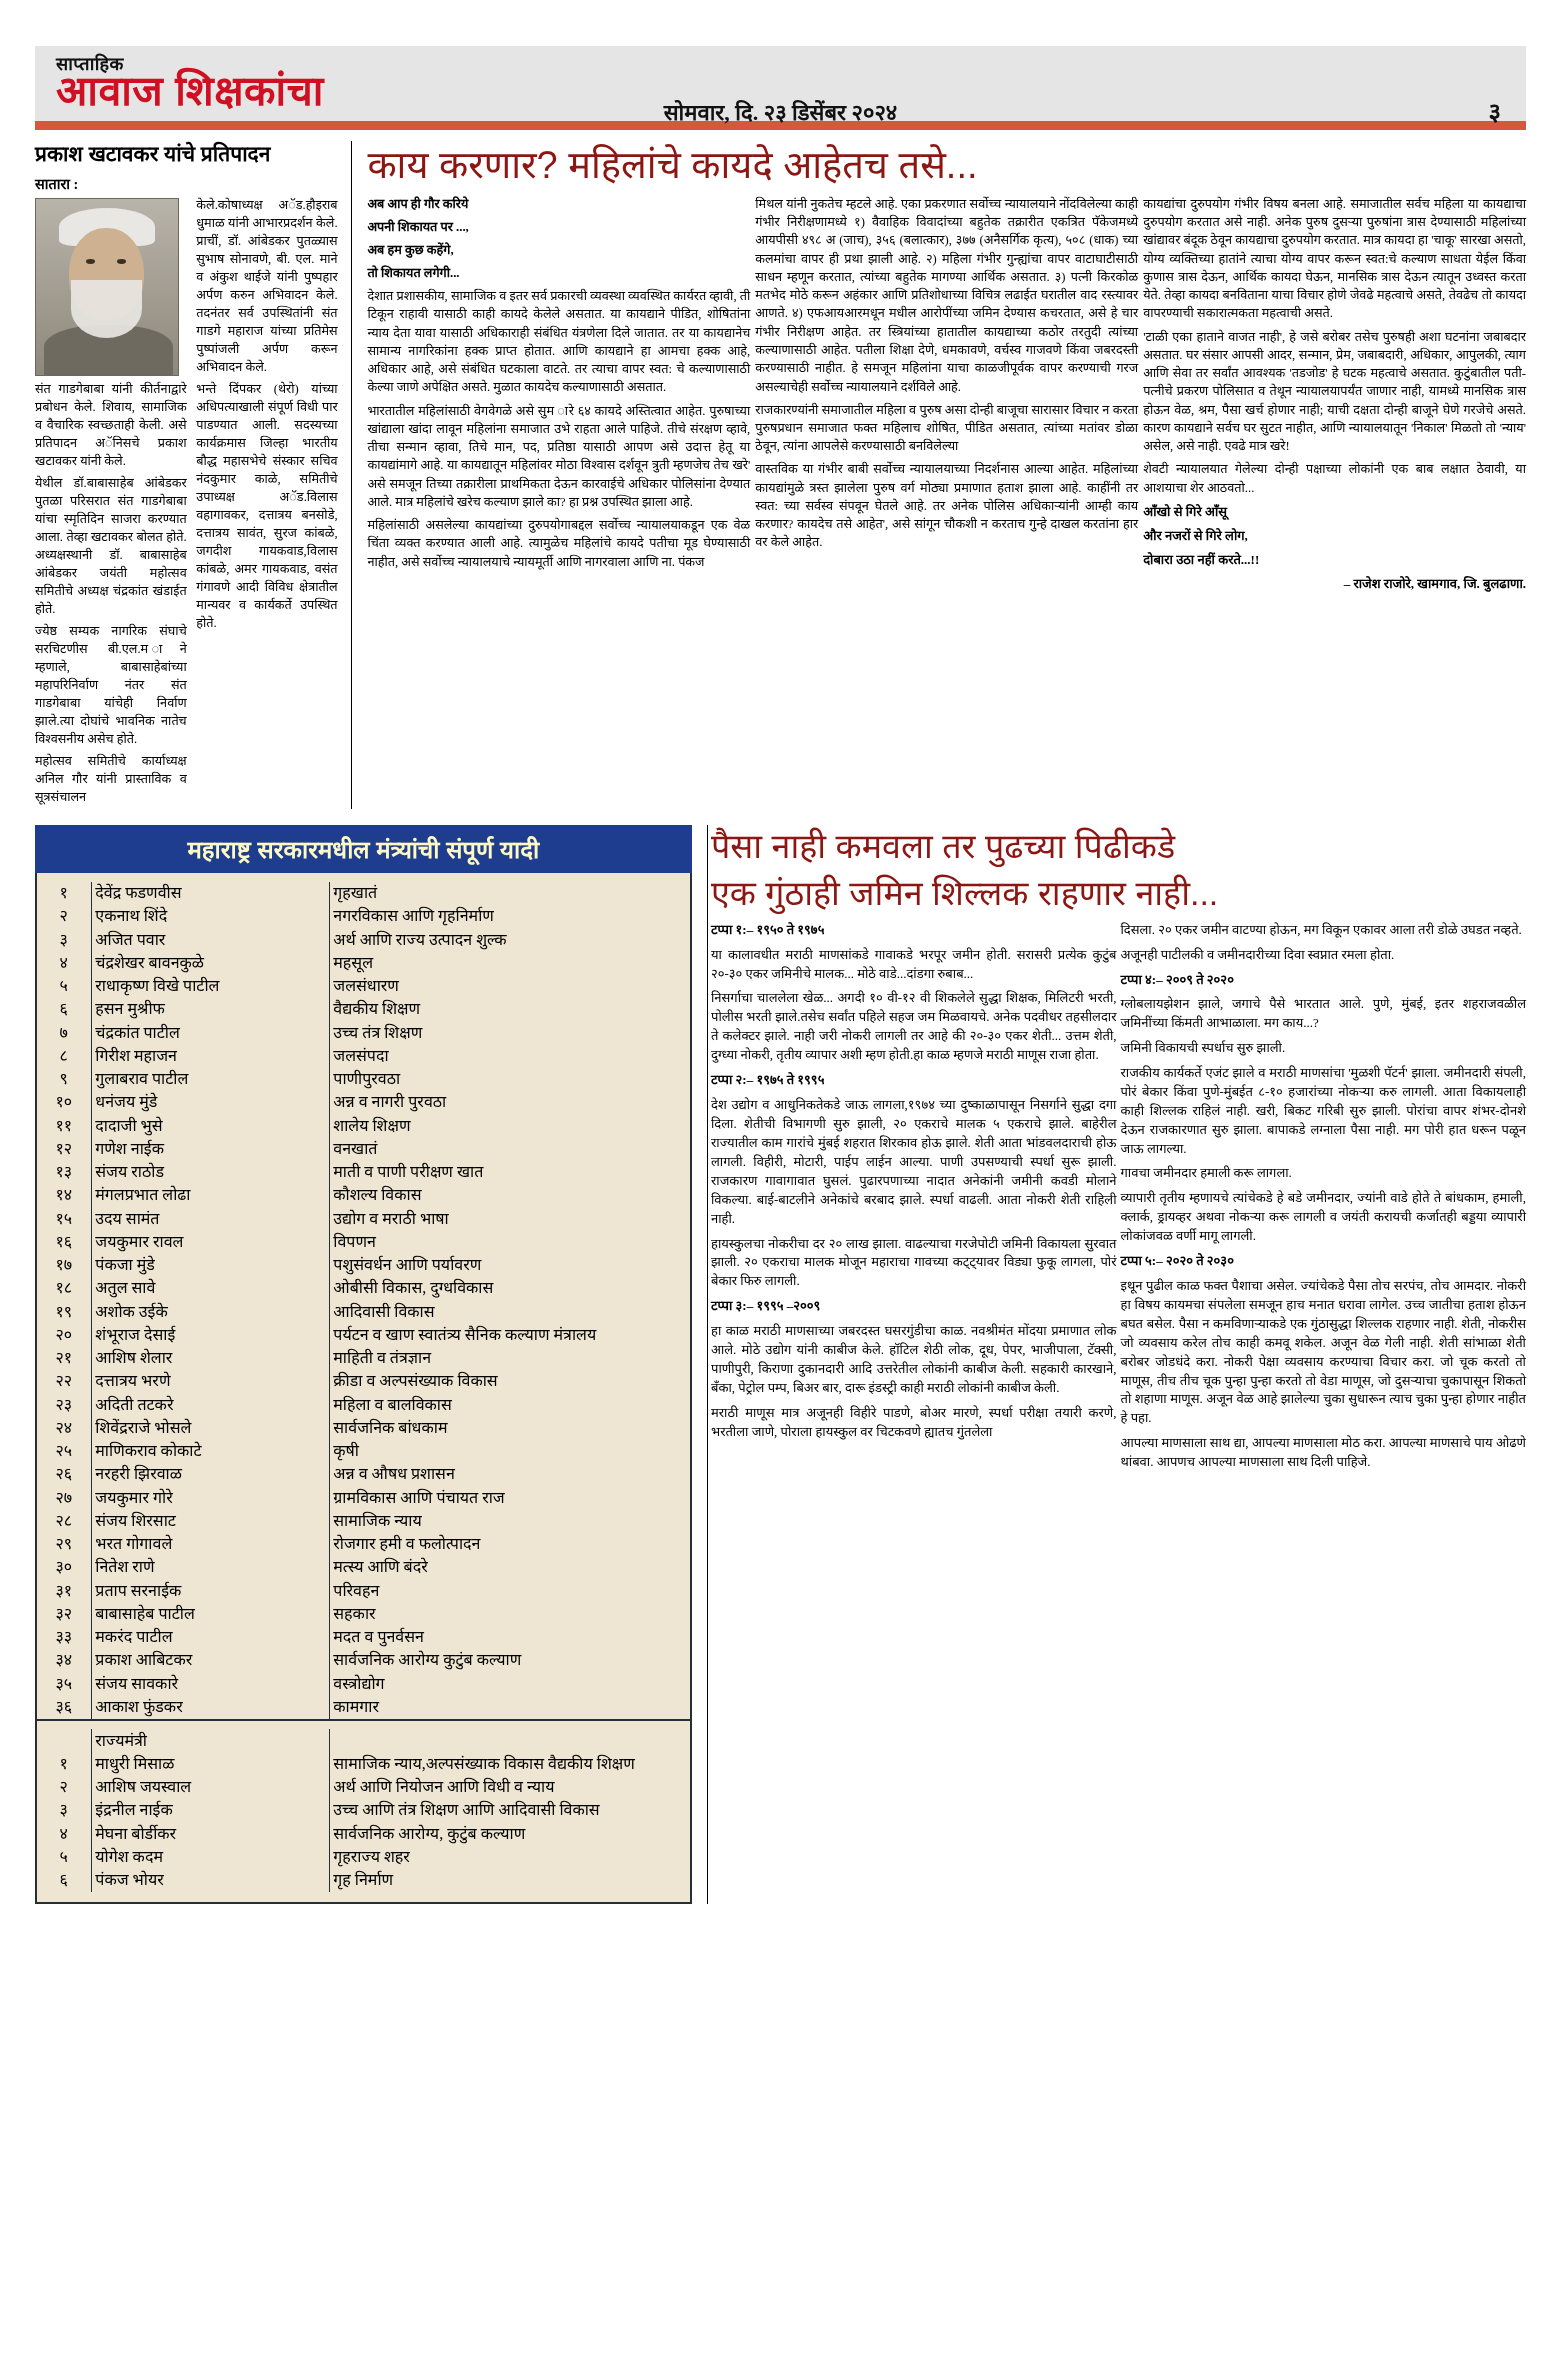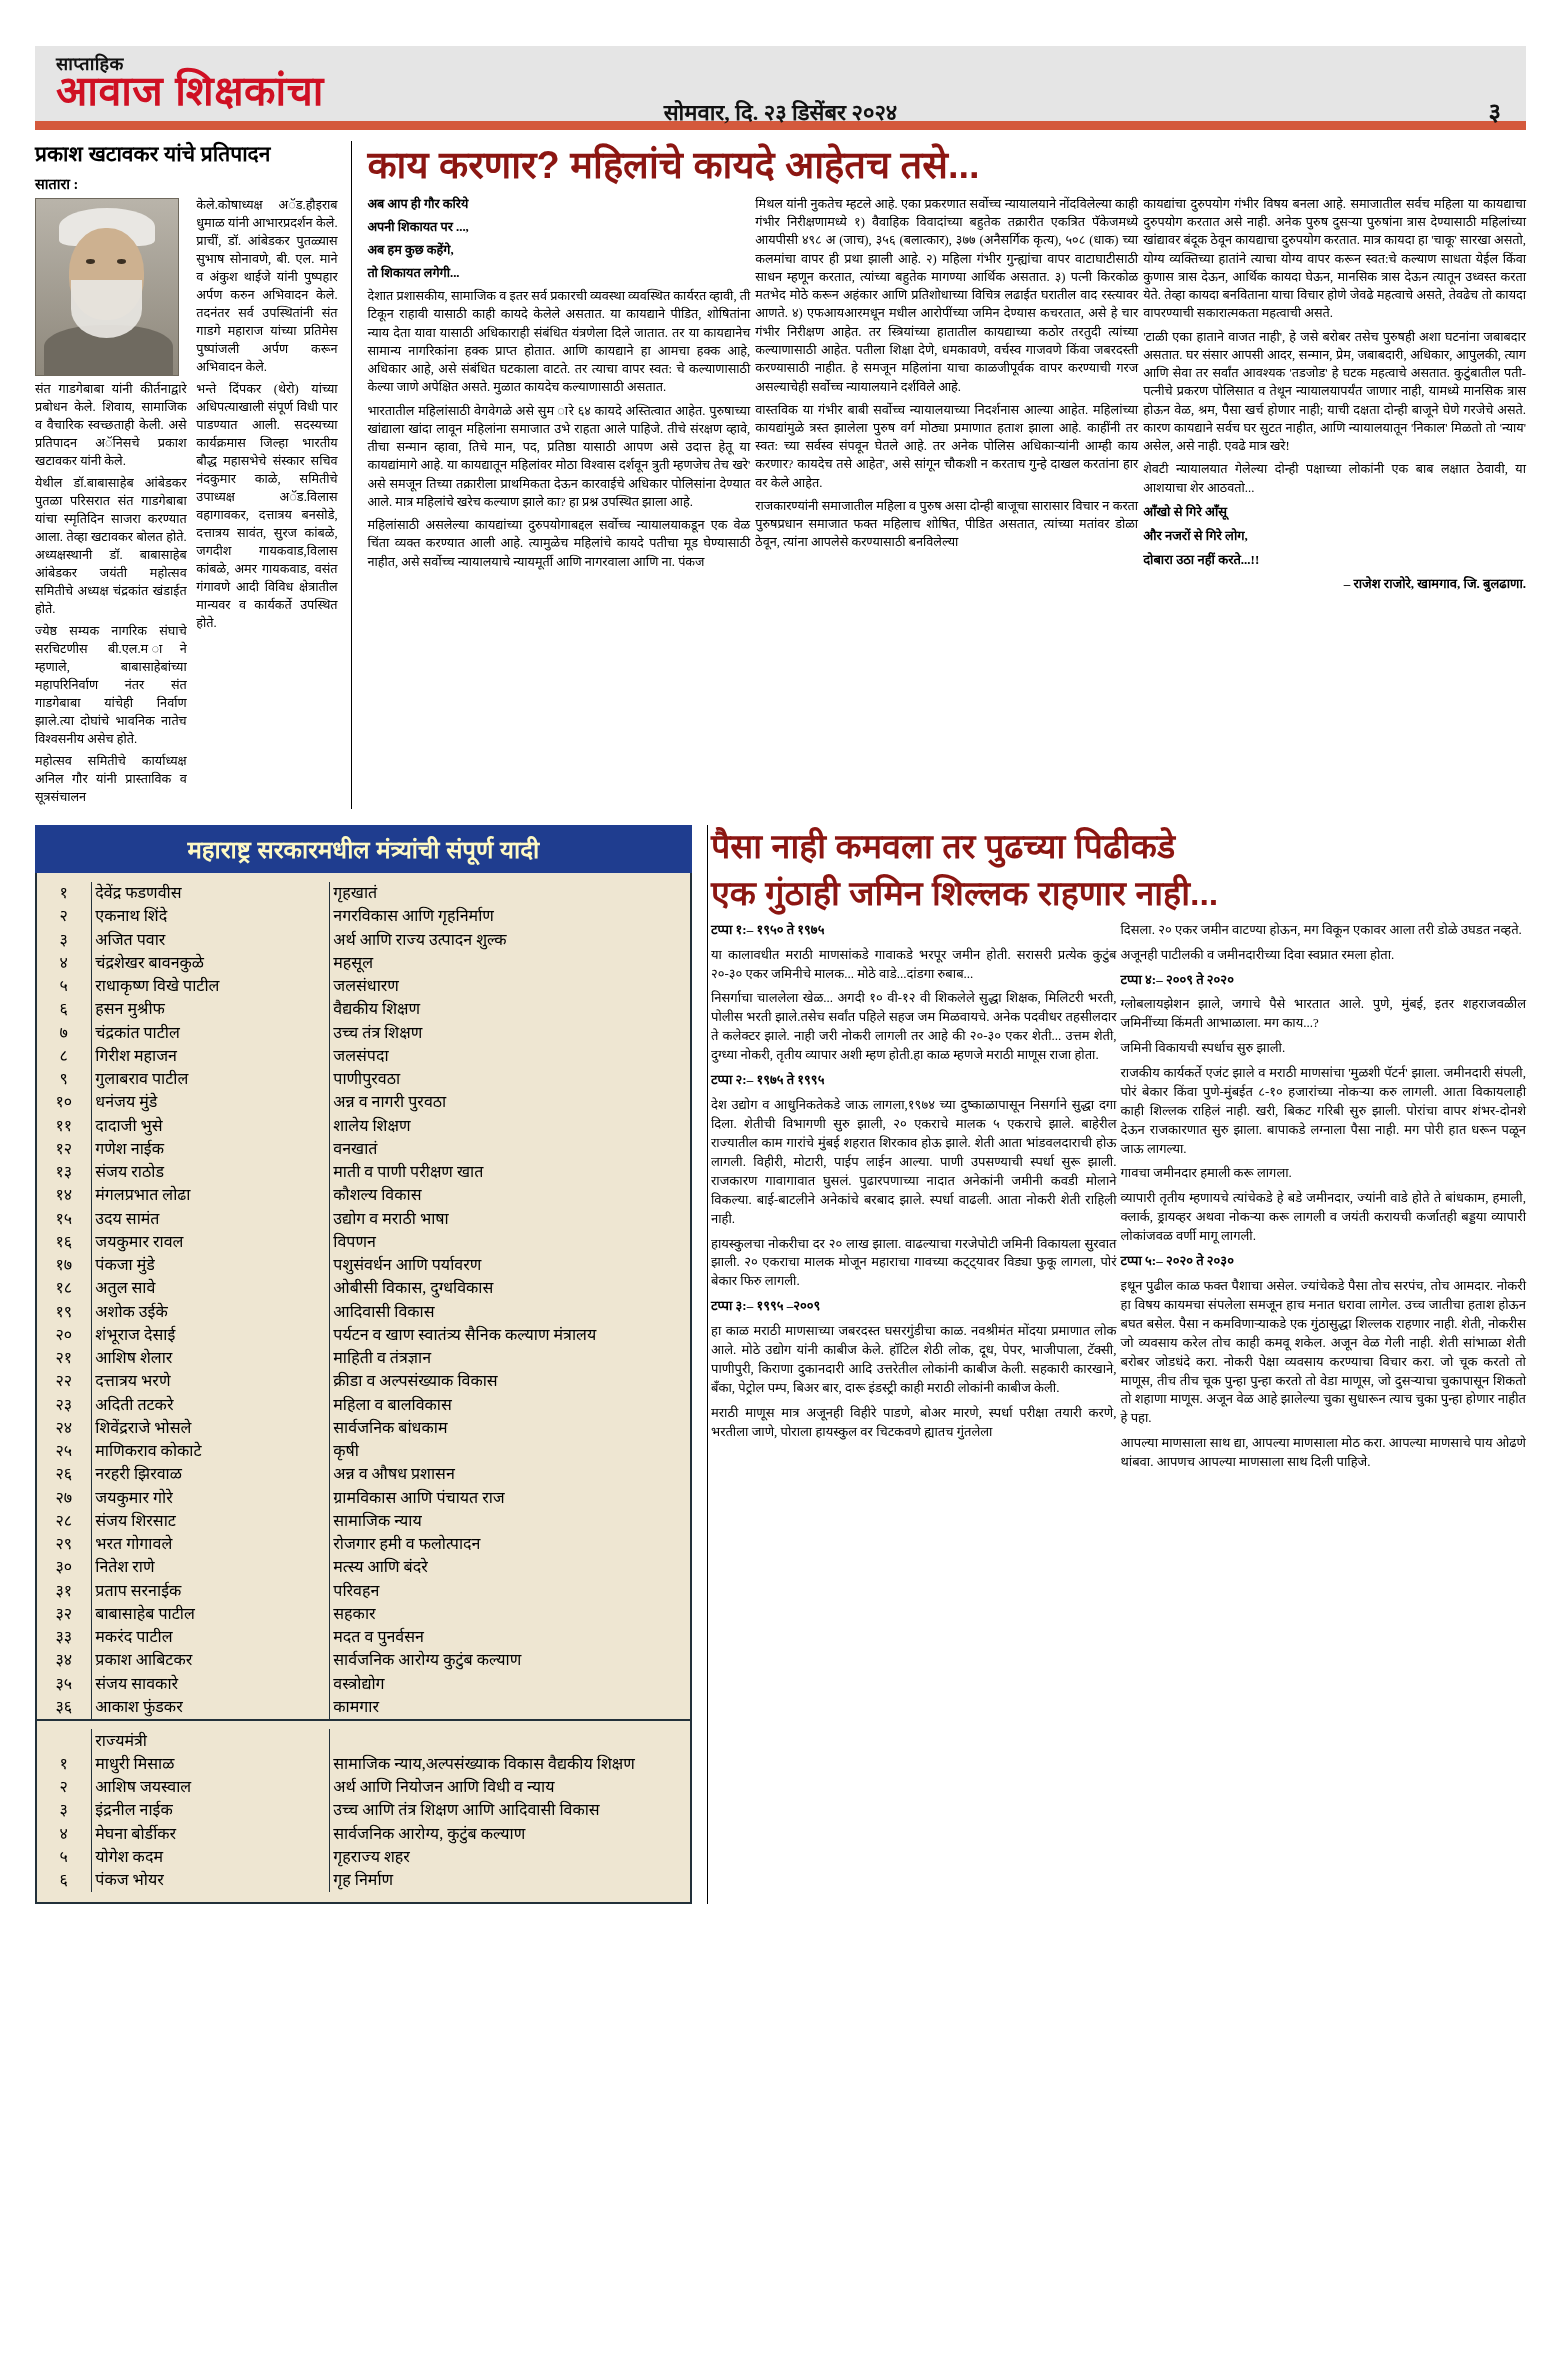--- a/index.html
+++ b/index.html
@@ -85,21 +85,21 @@
     border-radius:44% 44% 0 0; background:#6f6a60;
   }
   .photo .eye-l, .photo .eye-r {
     position:absolute; width:8.6px; height:4.8px; background:#3a2f22; border-radius:50%;
   }
   .photo .eye-l { left:50px; top:60px; }
   .photo .eye-r { left:81px; top:60px; }
 
   .hl-red {
     font-family:"Liberation Sans","DejaVu Sans",sans-serif;
-    color:#8c1612; font-weight:bold; font-size:38px; line-height:1.16;
+    color:#8c1612; font-weight:normal; font-size:38px; line-height:1.16;
     margin:1.9px 0 7.7px 0;
   }
   .hl-red.small { font-size:34px; }
 
   .four-col { display:flex; gap:5px; font-size:12.7px; line-height:1.44; text-align:justify; }
   .fc { flex:1; }
   .fc p { margin:0 0 4.8px 0; }
   .fc .lead { font-weight:bold; }
   .poem { font-weight:bold; font-size:13px; line-height:1.5; }
   .byline { text-align:right; font-weight:bold; font-size:13px; margin-top:7.7px; }
@@ -179,22 +179,22 @@
           <p class="lead">अब आप ही गौर करिये</p>
           <p class="lead">अपनी शिकायत पर ...,</p>
           <p class="lead">अब हम कुछ कहेंगे,</p>
           <p class="lead">तो शिकायत लगेगी...</p>
           <p>देशात प्रशासकीय, सामाजिक व इतर सर्व प्रकारची व्यवस्था व्यवस्थित कार्यरत व्हावी, ती टिकून राहावी यासाठी काही कायदे केलेले असतात. या कायद्याने पीडित, शोषितांना न्याय देता यावा यासाठी अधिकाराही संबंधित यंत्रणेला दिले जातात. तर या कायद्यानेच सामान्य नागरिकांना हक्क प्राप्त होतात. आणि कायद्याने हा आमचा हक्क आहे, अधिकार आहे, असे संबंधित घटकाला वाटते. तर त्याचा वापर स्वत: चे कल्याणासाठी केल्या जाणे अपेक्षित असते. मुळात कायदेच कल्याणासाठी असतात.</p>
           <p>भारतातील महिलांसाठी वेगवेगळे असे सुम ारे ६४ कायदे अस्तित्वात आहेत. पुरुषाच्या खांद्याला खांदा लावून महिलांना समाजात उभे राहता आले पाहिजे. तीचे संरक्षण व्हावे, तीचा सन्मान व्हावा, तिचे मान, पद, प्रतिष्ठा यासाठी आपण असे उदात्त हेतू या कायद्यांमागे आहे. या कायद्यातून महिलांवर मोठा विश्वास दर्शवून त्रुती म्हणजेच तेच खरे' असे समजून तिच्या तक्रारीला प्राथमिकता देऊन कारवाईचे अधिकार पोलिसांना देण्यात आले. मात्र महिलांचे खरेच कल्याण झाले का? हा प्रश्न उपस्थित झाला आहे.</p>
           <p>महिलांसाठी असलेल्या कायद्यांच्या दुरुपयोगाबद्दल सर्वोच्च न्यायालयाकडून एक वेळ चिंता व्यक्त करण्यात आली आहे. त्यामुळेच महिलांचे कायदे पतीचा मूड घेण्यासाठी नाहीत, असे सर्वोच्च न्यायालयाचे न्यायमूर्ती आणि नागरवाला आणि ना. पंकज</p>
         </div>
         <div class="fc">
           <p>मिथल यांनी नुकतेच म्हटले आहे. एका प्रकरणात सर्वोच्च न्यायालयाने नोंदविलेल्या काही गंभीर निरीक्षणामध्ये १) वैवाहिक विवादांच्या बहुतेक तक्रारीत एकत्रित पॅकेजमध्ये आयपीसी ४९८ अ (जाच), ३५६ (बलात्कार), ३७७ (अनैसर्गिक कृत्य), ५०८ (धाक) च्या कलमांचा वापर ही प्रथा झाली आहे. २) महिला गंभीर गुन्ह्यांचा वापर वाटाघाटीसाठी साधन म्हणून करतात, त्यांच्या बहुतेक मागण्या आर्थिक असतात. ३) पत्नी किरकोळ मतभेद मोठे करून अहंकार आणि प्रतिशोधाच्या विचित्र लढाईत घरातील वाद रस्त्यावर आणते. ४) एफआयआरमधून मधील आरोपींच्या जमिन देण्यास कचरतात, असे हे चार गंभीर निरीक्षण आहेत. तर स्त्रियांच्या हातातील कायद्याच्या कठोर तरतुदी त्यांच्या कल्याणासाठी आहेत. पतीला शिक्षा देणे, धमकावणे, वर्चस्व गाजवणे किंवा जबरदस्ती करण्यासाठी नाहीत. हे समजून महिलांना याचा काळजीपूर्वक वापर करण्याची गरज असल्याचेही सर्वोच्च न्यायालयाने दर्शविले आहे.</p>
+          <p>राजकारण्यांनी समाजातील महिला व पुरुष असा दोन्ही बाजूचा सारासार विचार न करता पुरुषप्रधान समाजात फक्त महिलाच शोषित, पीडित असतात, त्यांच्या मतांवर डोळा ठेवून, त्यांना आपलेसे करण्यासाठी बनविलेल्या</p>
           <p>वास्तविक या गंभीर बाबी सर्वोच्च न्यायालयाच्या निदर्शनास आल्या आहेत. महिलांच्या कायद्यांमुळे त्रस्त झालेला पुरुष वर्ग मोठ्या प्रमाणात हताश झाला आहे. काहींनी तर स्वत: च्या सर्वस्व संपवून घेतले आहे. तर अनेक पोलिस अधिकाऱ्यांनी आम्ही काय करणार? कायदेच तसे आहेत', असे सांगून चौकशी न करताच गुन्हे दाखल करतांना हार वर केले आहेत.</p>
-          <p>राजकारण्यांनी समाजातील महिला व पुरुष असा दोन्ही बाजूचा सारासार विचार न करता पुरुषप्रधान समाजात फक्त महिलाच शोषित, पीडित असतात, त्यांच्या मतांवर डोळा ठेवून, त्यांना आपलेसे करण्यासाठी बनविलेल्या</p>
         </div>
         <div class="fc">
           <p>कायद्यांचा दुरुपयोग गंभीर विषय बनला आहे. समाजातील सर्वच महिला या कायद्याचा दुरुपयोग करतात असे नाही. अनेक पुरुष दुसऱ्या पुरुषांना त्रास देण्यासाठी महिलांच्या खांद्यावर बंदूक ठेवून कायद्याचा दुरुपयोग करतात. मात्र कायदा हा 'चाकू' सारखा असतो, योग्य व्यक्तिच्या हातांने त्याचा योग्य वापर करून स्वत:चे कल्याण साधता येईल किंवा कुणास त्रास देऊन, आर्थिक कायदा घेऊन, मानसिक त्रास देऊन त्यातून उध्वस्त करता येते. तेव्हा कायदा बनविताना याचा विचार होणे जेवढे महत्वाचे असते, तेवढेच तो कायदा वापरण्याची सकारात्मकता महत्वाची असते.</p>
           <p>'टाळी एका हाताने वाजत नाही', हे जसे बरोबर तसेच पुरुषही अशा घटनांना जबाबदार असतात. घर संसार आपसी आदर, सन्मान, प्रेम, जबाबदारी, अधिकार, आपुलकी, त्याग आणि सेवा तर सर्वांत आवश्यक 'तडजोड' हे घटक महत्वाचे असतात. कुटुंबातील पती-पत्नीचे प्रकरण पोलिसात व तेथून न्यायालयापर्यंत जाणार नाही, यामध्ये मानसिक त्रास होऊन वेळ, श्रम, पैसा खर्च होणार नाही; याची दक्षता दोन्ही बाजूने घेणे गरजेचे असते. कारण कायद्याने सर्वच घर सुटत नाहीत, आणि न्यायालयातून 'निकाल' मिळतो तो 'न्याय' असेल, असे नाही. एवढे मात्र खरे!</p>
           <p>शेवटी न्यायालयात गेलेल्या दोन्ही पक्षाच्या लोकांनी एक बाब लक्षात ठेवावी, या आशयाचा शेर आठवतो...</p>
           <p class="poem">आँखो से गिरे आँसू</p>
           <p class="poem">और नजरों से गिरे लोग,</p>
           <p class="poem">दोबारा उठा नहीं करते...!!</p>
           <p class="byline">– राजेश राजोरे, खामगाव, जि. बुलढाणा.</p>
         </div>

